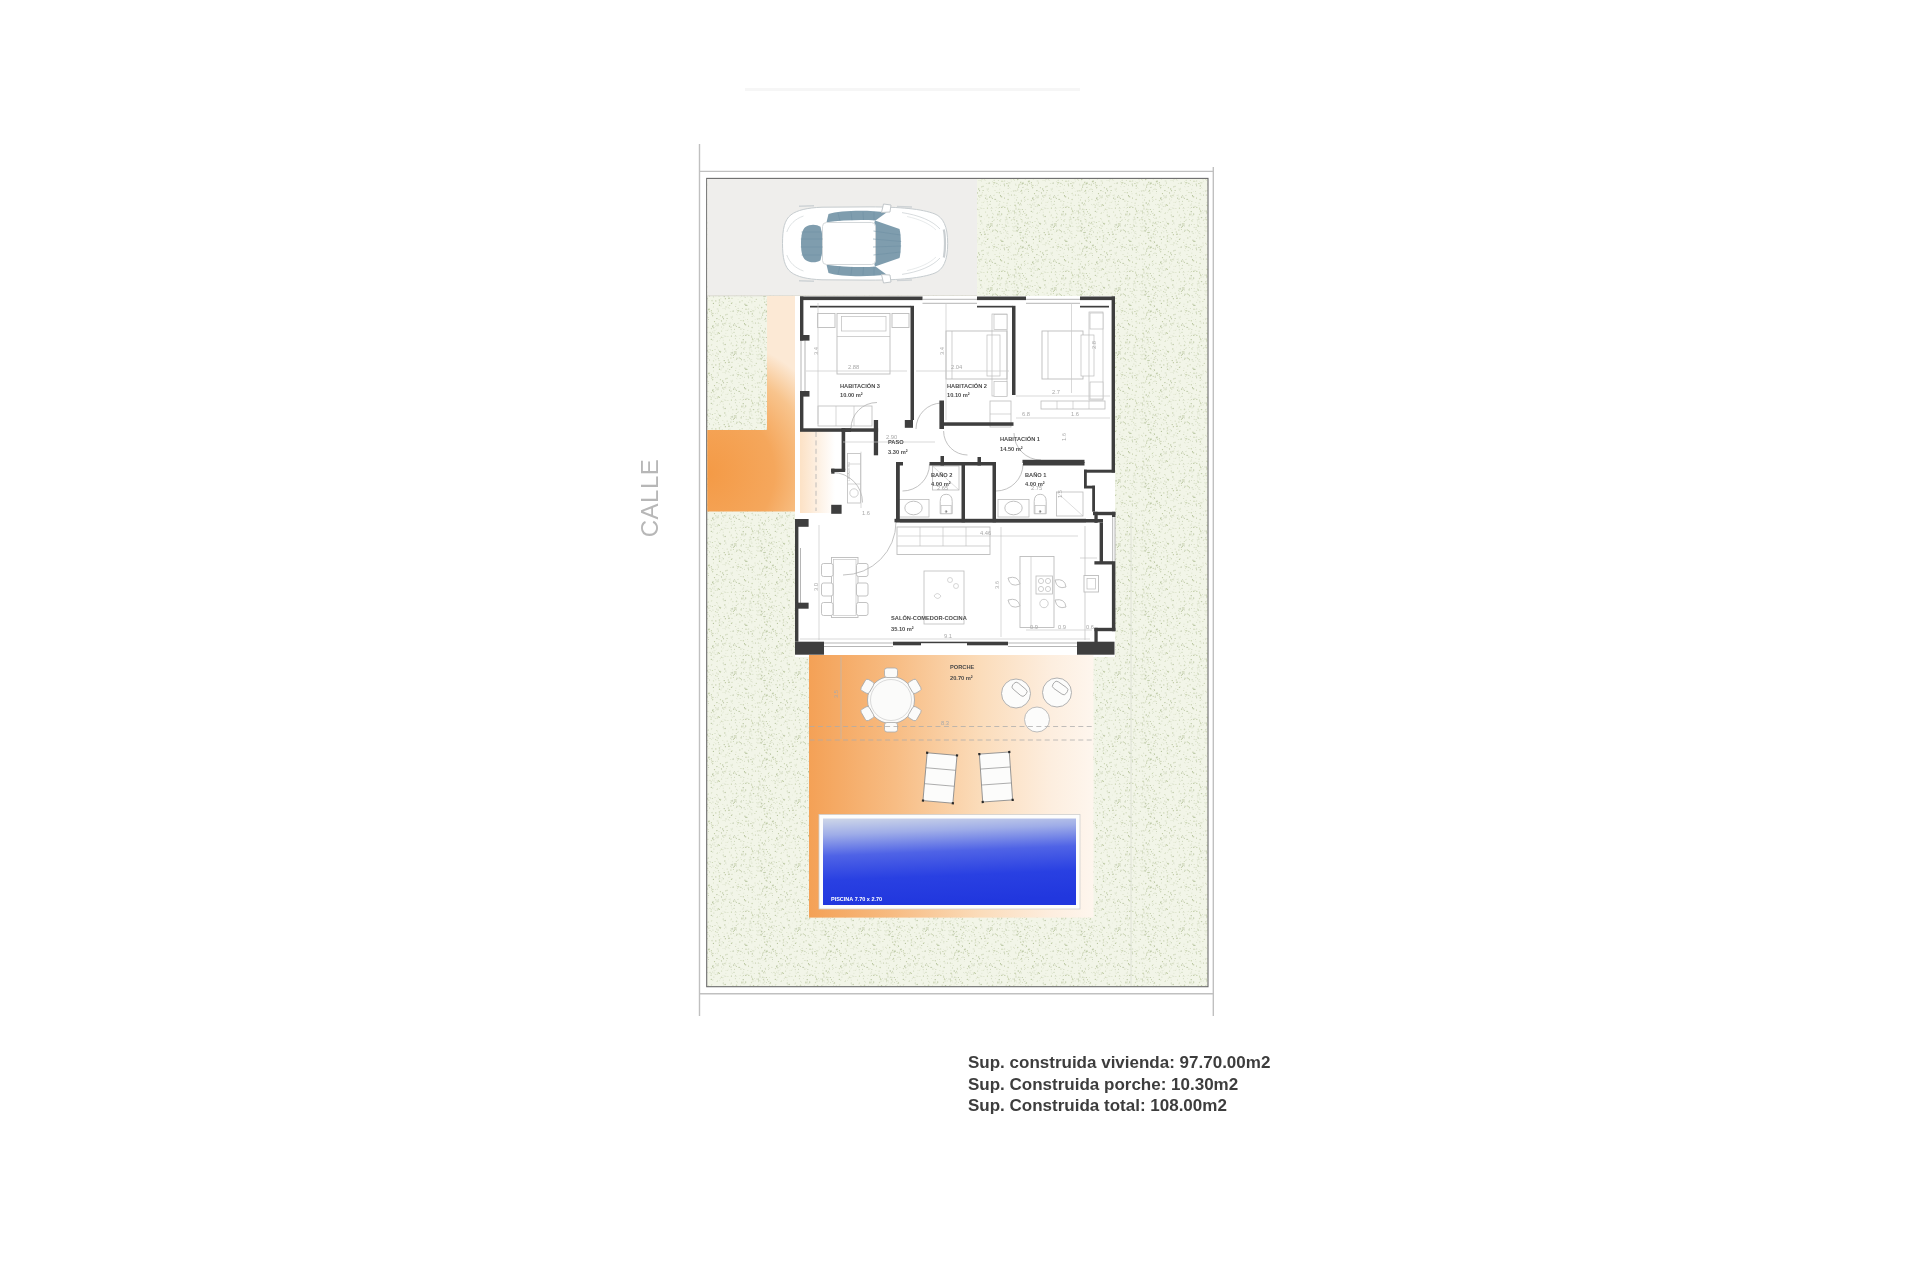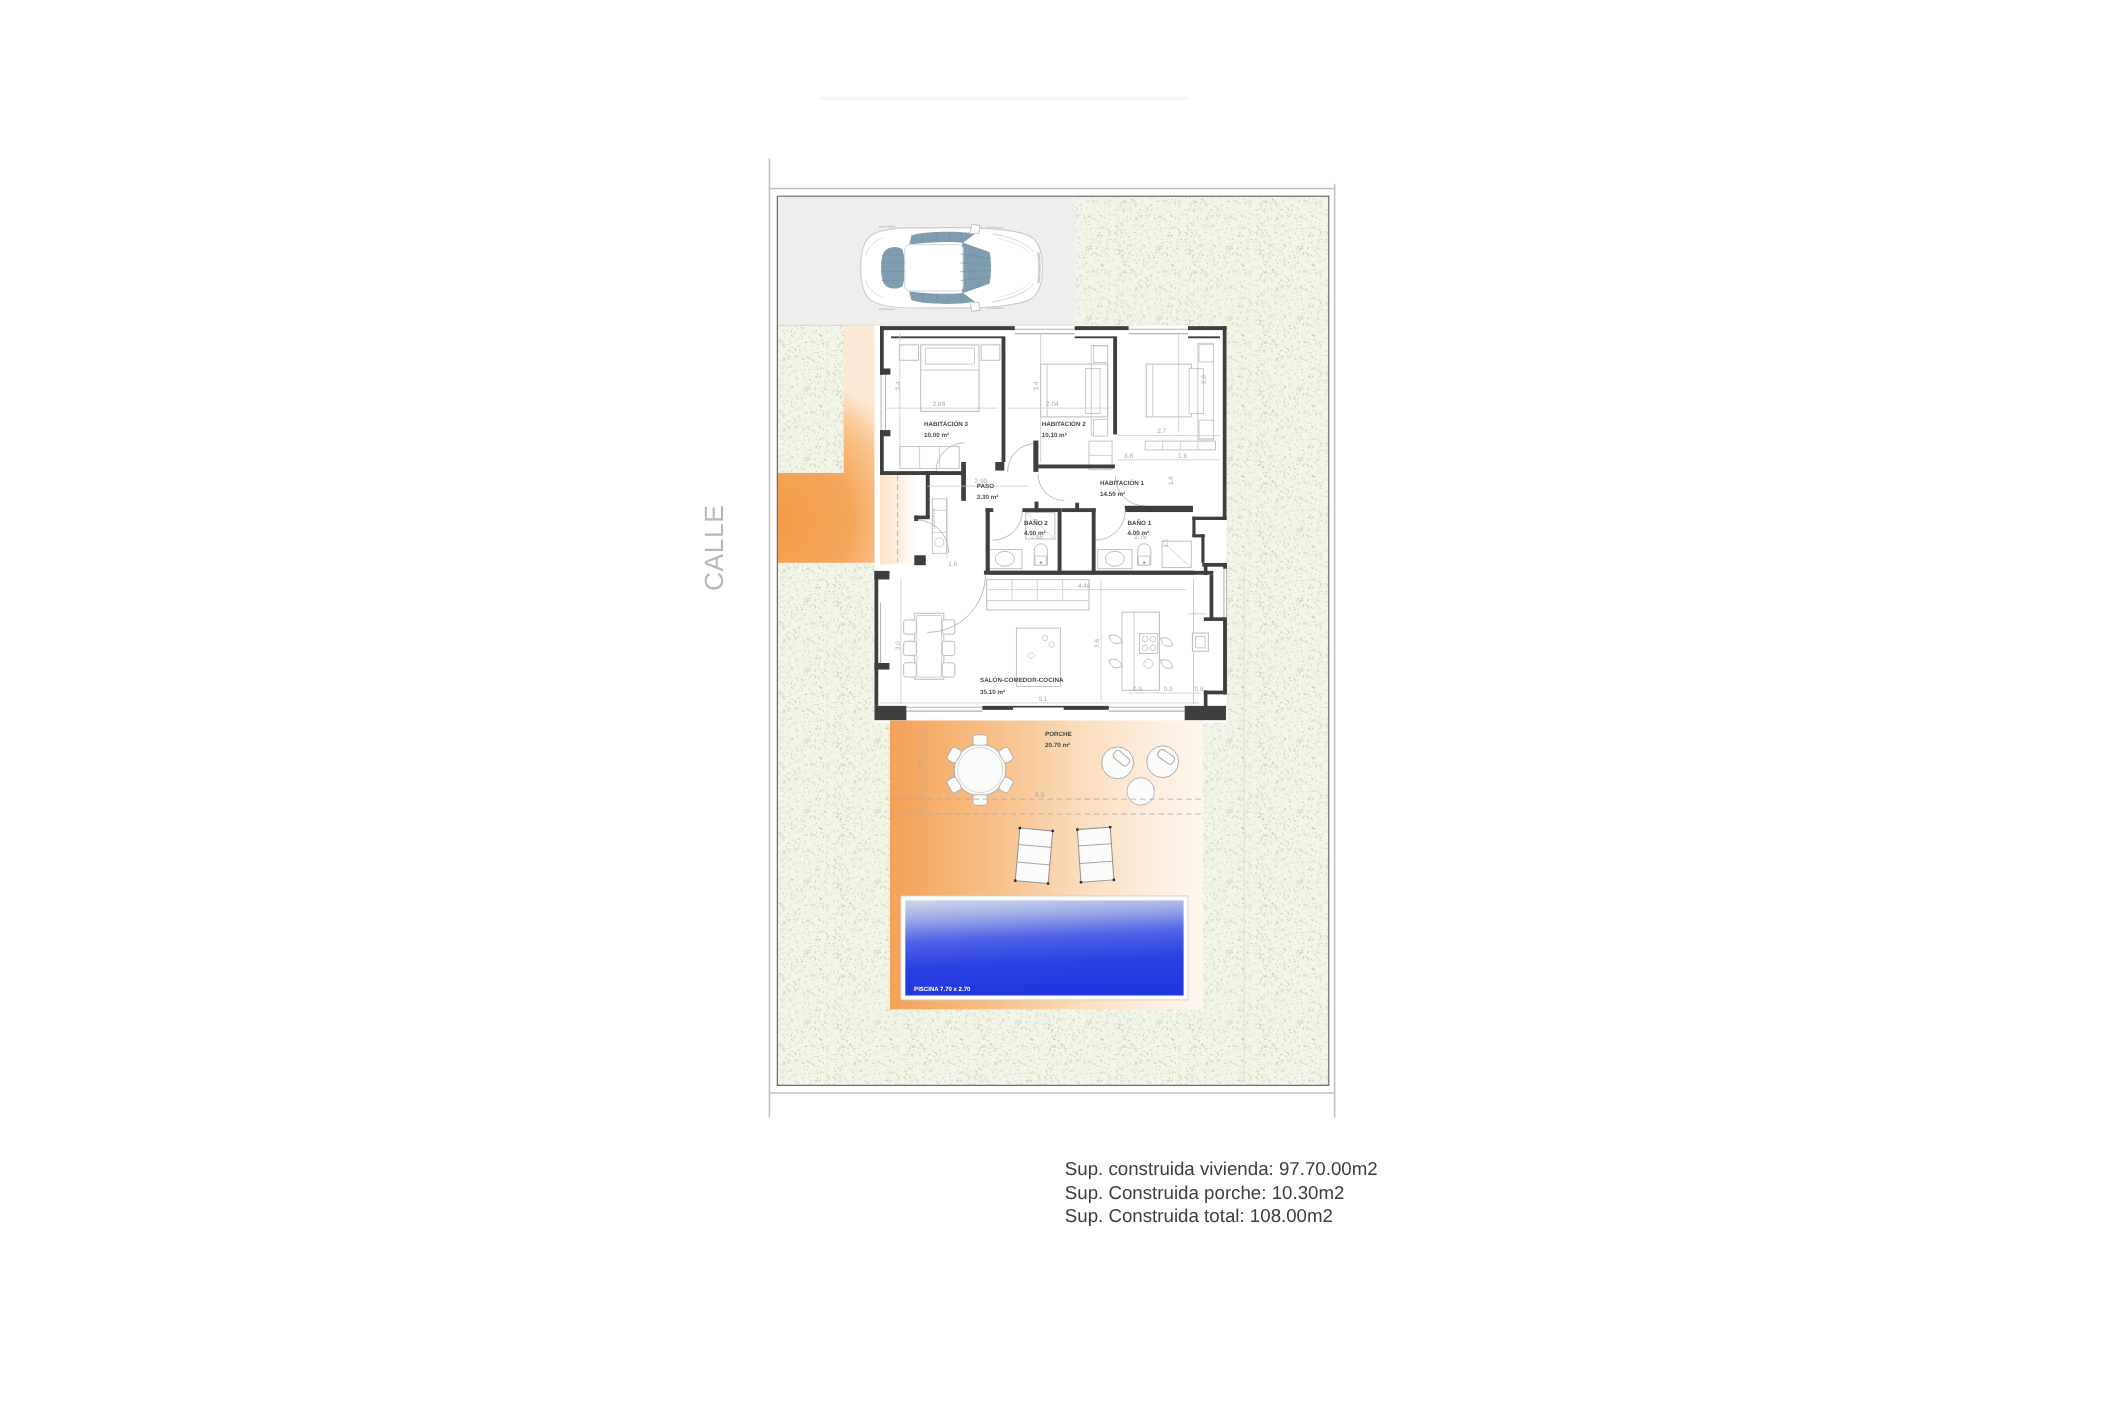--- a/index.html
+++ b/index.html
@@ -1,18 +1,18 @@
 <!DOCTYPE html>
 <html><head><meta charset="utf-8">
 <style>
 html,body{margin:0;padding:0;background:#fff;width:1920px;height:1280px;overflow:hidden;}
 *{font-family:"Liberation Sans",sans-serif;}
 #calle{position:absolute;left:600px;top:484px;width:100px;text-align:center;transform:rotate(-90deg);
  font-size:24px;letter-spacing:0.5px;color:#b7b7b7;line-height:28px;}
-#sums{position:absolute;left:968px;top:1052px;font-size:17px;line-height:21.6px;color:#3d3d3d;}
+#sums{position:absolute;left:968px;top:1052px;font-size:17px;line-height:21.6px;color:#3d3d3d;font-weight:bold;}
 </style></head>
 <body>
 <svg width="1920" height="1280" viewBox="0 0 1920 1280">
 <defs>
 <pattern id="grass" width="64" height="64" patternUnits="userSpaceOnUse">
 <rect width="64" height="64" fill="#f2f5e8"></rect>
 <circle cx="0.8" cy="7.2" r="0.46" fill="#ccd5b6"></circle>
         <circle cx="8.9" cy="7.2" r="0.39" fill="#aebd94"></circle>
         <circle cx="9.4" cy="47.4" r="0.56" fill="#aebd94"></circle>
         <circle cx="14.8" cy="46.9" r="0.51" fill="#d8e0c8"></circle>

